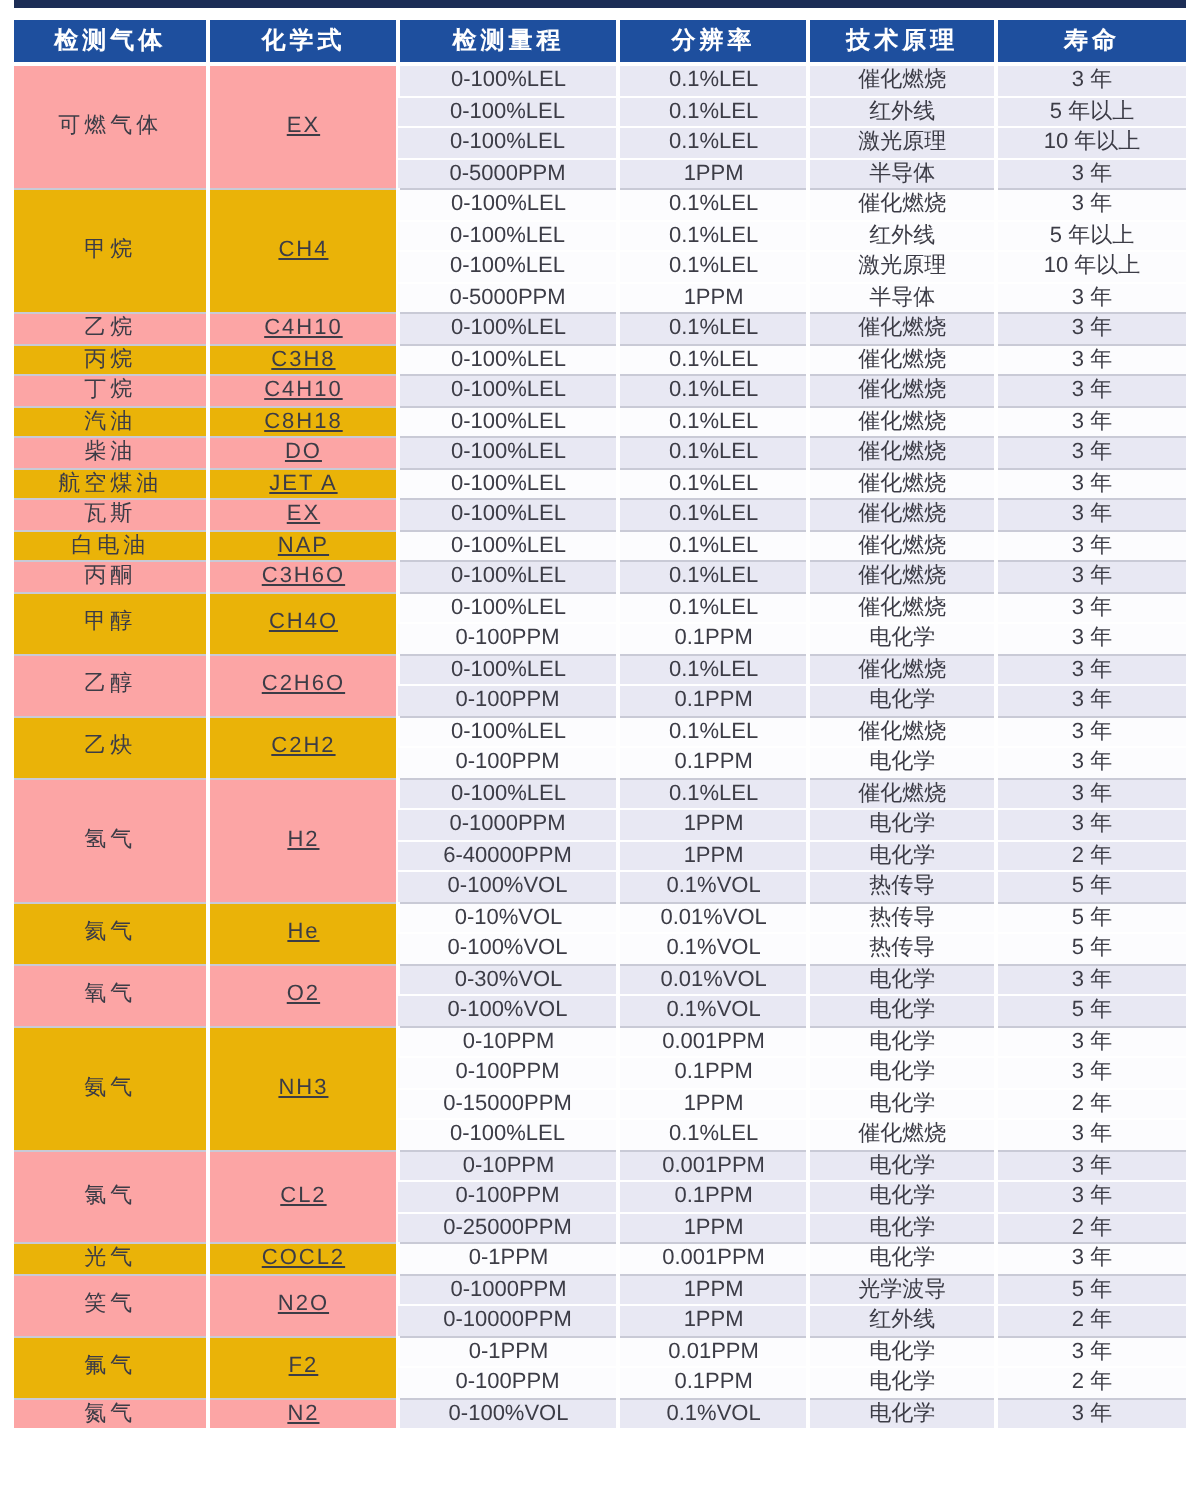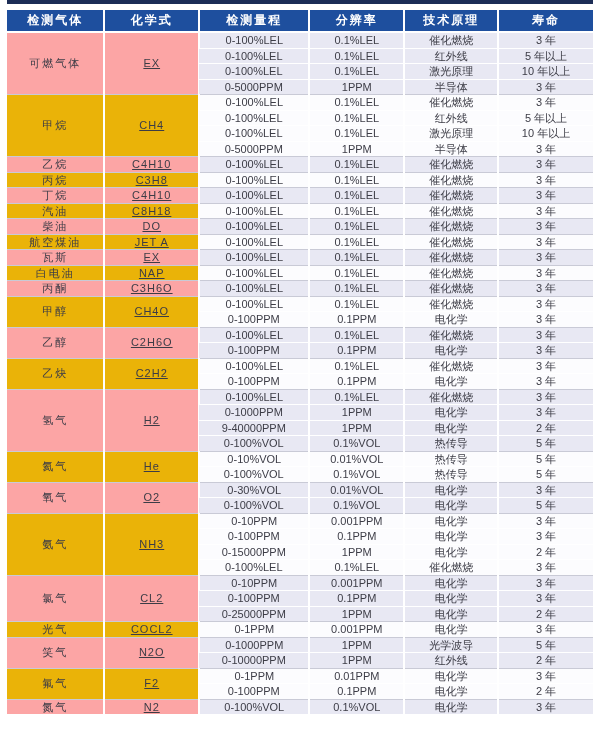--- a/index.html
+++ b/index.html
@@ -242,21 +242,21 @@
           <td>催化燃烧</td>
           <td>3 年</td>
         </tr>
         <tr class="stripe-a">
           <td>0-1000PPM</td>
           <td>1PPM</td>
           <td>电化学</td>
           <td>3 年</td>
         </tr>
         <tr class="stripe-a">
-          <td>9-40000PPM</td>
+          <td>6-40000PPM</td>
           <td>1PPM</td>
           <td>电化学</td>
           <td>2 年</td>
         </tr>
         <tr class="stripe-a">
           <td>0-100%VOL</td>
           <td>0.1%VOL</td>
           <td>热传导</td>
           <td>5 年</td>
         </tr>

